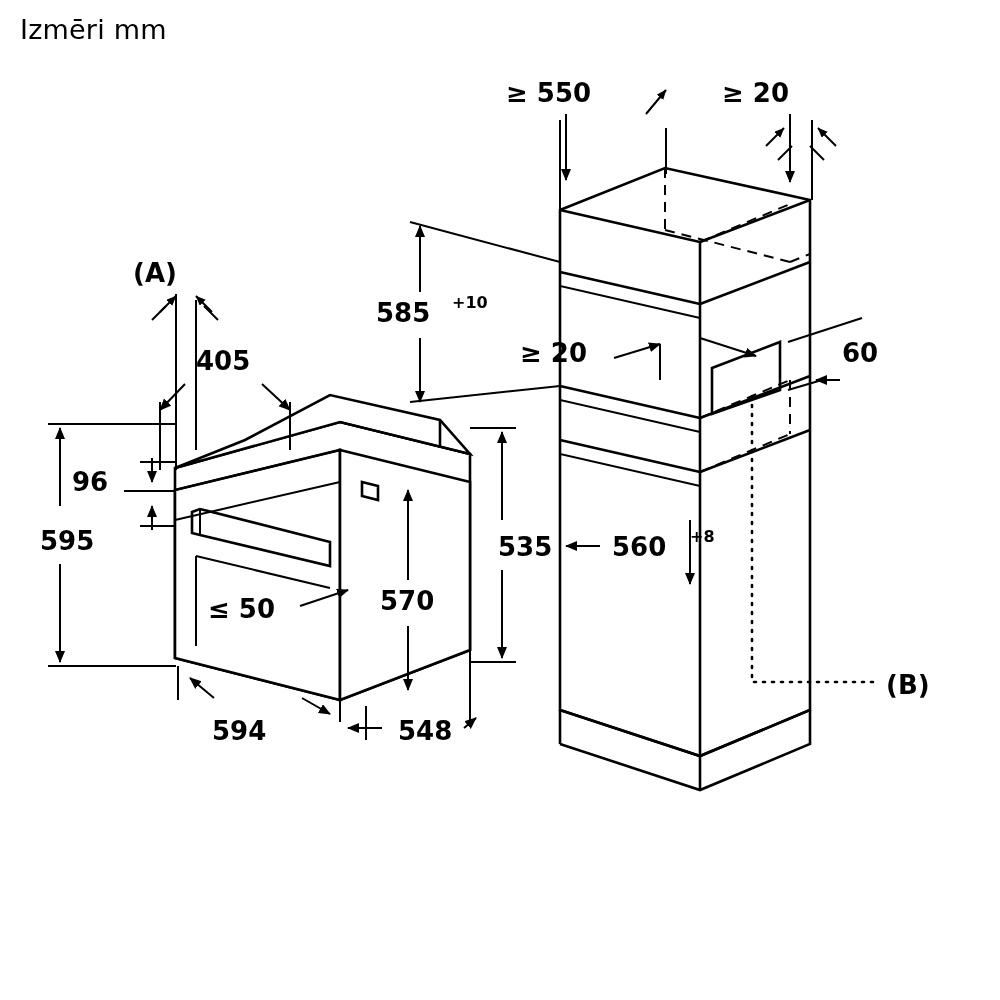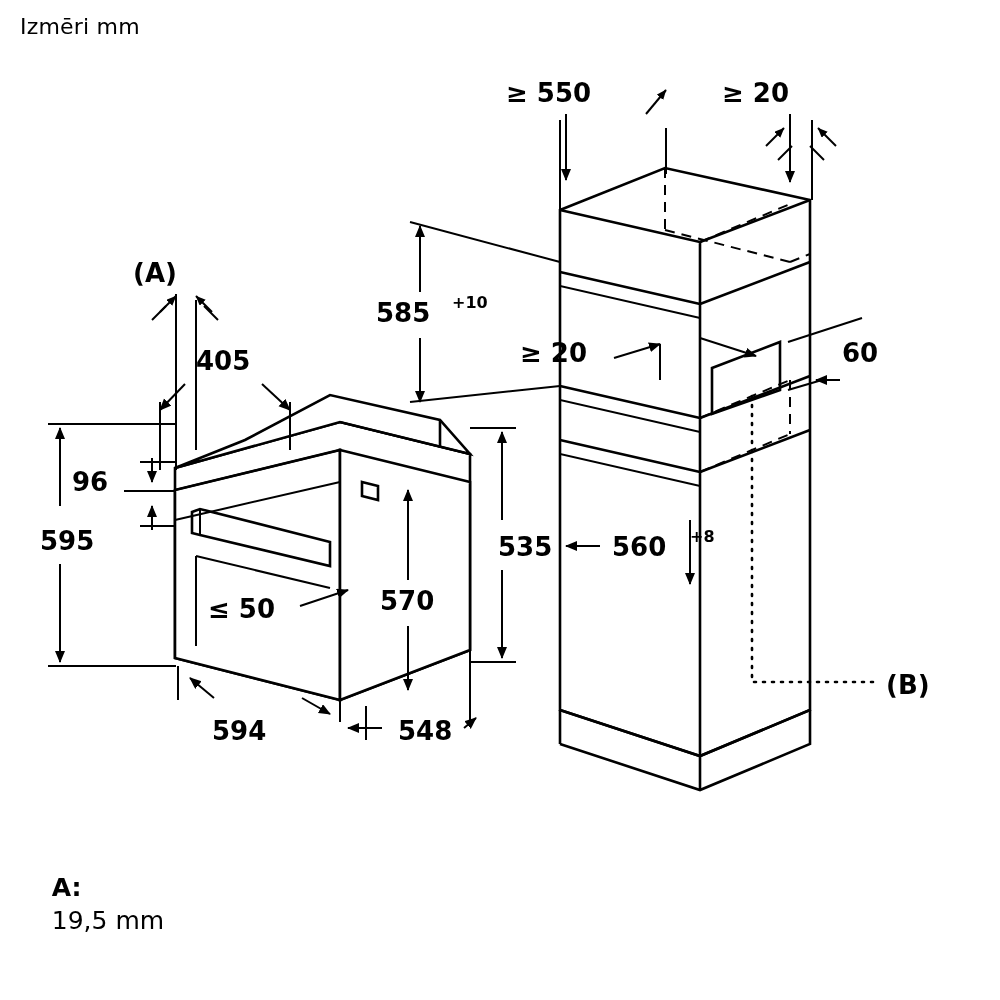--- a/index.html
+++ b/index.html
@@ -13,21 +13,21 @@
     font-family: "DejaVu Sans", sans-serif;
     color: #000000;
     position: relative;
     overflow: hidden;
   }
 
   .title {
     position: absolute;
     left: 20px;
     top: 14px;
-    font-size: 22px;
+    font-size: 27px;
     font-weight: 400;
     letter-spacing: 0.2px;
   }
 
   .diagram-wrap {
     position: absolute;
     left: 0;
     top: 50px;
     width: 1000px;
     height: 760px;
@@ -271,20 +271,16 @@
     <path class="thin" d="M600,496 L566,496" marker-end="url(#ah)"></path>
     <path class="thin" d="M690,510 L690,534" marker-end="url(#ah)"></path>
     <path class="thin" d="M690,534 L690,470"></path>
     <path class="thin" d="M560,460 L560,520"></path>
   </g>
 </svg>
 </div>
 
 <div class="legend">
   <div class="legend-row">
-    <span class="legend-key">A:</span>
-    <span class="legend-val">19,5 mm</span>
-  </div>
-  <div class="legend-row">
     
     
   </div>
 </div>
 
 </body></html>

